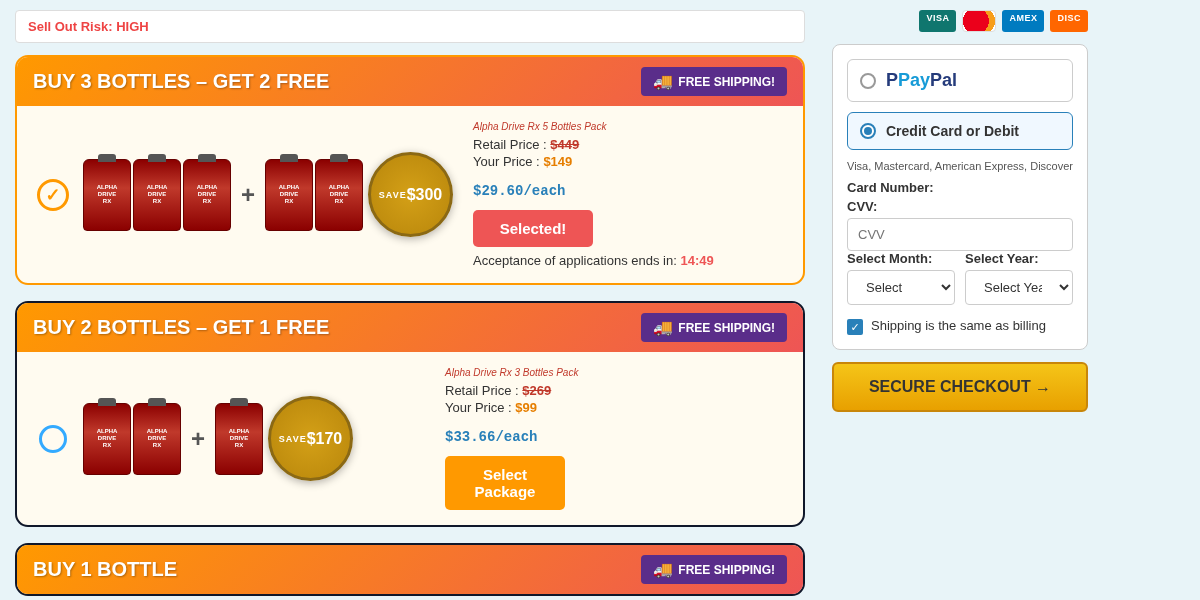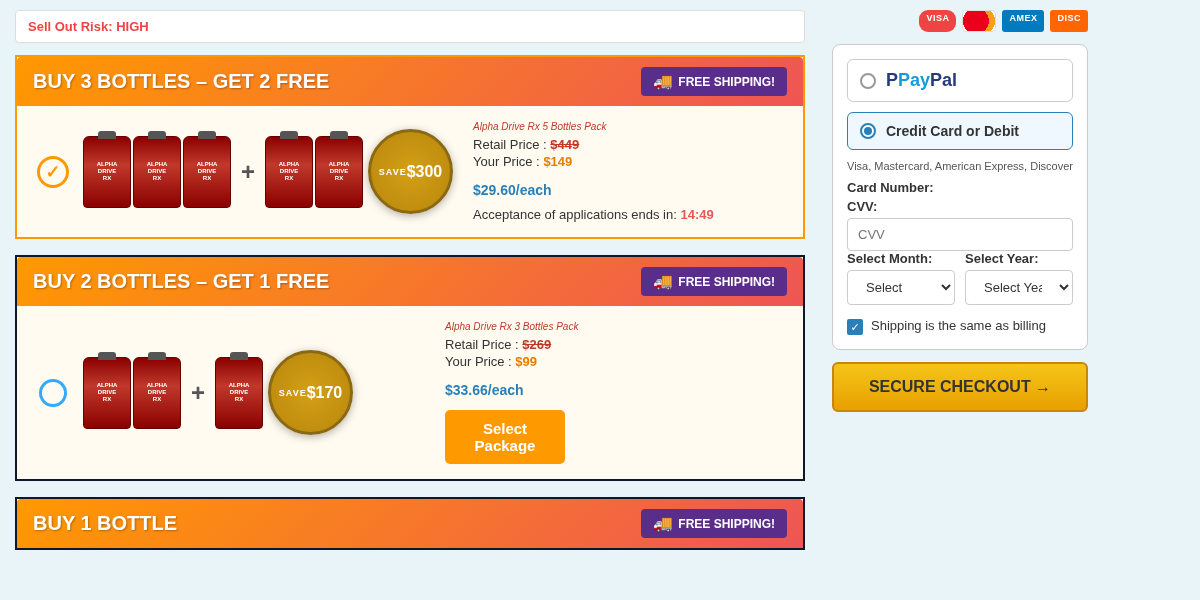--- a/index.html
+++ b/index.html
@@ -29,21 +29,21 @@
     }
     .sell-out-risk span {
       color: #e44;
       font-weight: bold;
     }
 
     
     .package-card {
       background: #fffbf0;
       border: 2px solid #0f172a;
-      border-radius: 0;
+      border-radius: 13px;
       margin-bottom: 16px;
       overflow: hidden;
     }
     .package-card.selected {
       border-color: #f90;
     }
 
     .package-header {
       display: flex;
       align-items: center;
@@ -213,20 +213,21 @@
       font-weight: bold;
     }
     .unit-price {
       font-size: 24px;
       font-weight: bold;
       color: #2980b9;
       margin: 4px 0;
     }
     .unit-price span {
       font-size: 14px;
+      font-family: Liberation Mono, monospace;
     }
 
     .select-btn {
       background: #f90;
       color: #fff;
       border: none;
       padding: 10px 20px;
       border-radius: 5px;
       font-size: 15px;
       font-weight: bold;
@@ -263,21 +264,21 @@
     }
     .payment-icon-badge {
       background: #1a1f8c;
       color: #fff;
       font-size: 9px;
       font-weight: bold;
       padding: 3px 7px;
       border-radius: 3px;
       letter-spacing: 0.5px;
     }
-    .payment-icon-badge.visa { background: #ef4444; border-radius: 9px; }
+    .payment-icon-badge.visa { background: #0f766e; }
     .payment-icon-badge.mc { background: #eb001b; color: #fff; }
     .payment-icon-badge.amex { background: #007bc0; }
     .payment-icon-badge.disc { background: #f60; }
 
     .payment-section {
       background: #fff;
       border: 1px solid #ccc;
       border-radius: 8px;
       padding: 14px;
     }
@@ -485,20 +486,21 @@
           <span>Retail Price :</span>
           <span class="strikethrough">$449</span>
         </div>
         <div class="your-price">
           <span>Your Price :</span>
           <span class="price-val">$149</span>
         </div>
         <div class="unit-price">
           <span>$29.60</span><span>/each</span>
         </div>
+        <button class="select-btn selected-btn">Selected!</button>
         <div class="countdown">
           <span>Acceptance of applications ends in:</span>
           <span class="time">14:49</span>
         </div>
       </div>
     </div>
   </div>
 
   <div class="package-card">
     <div class="package-header orange">

